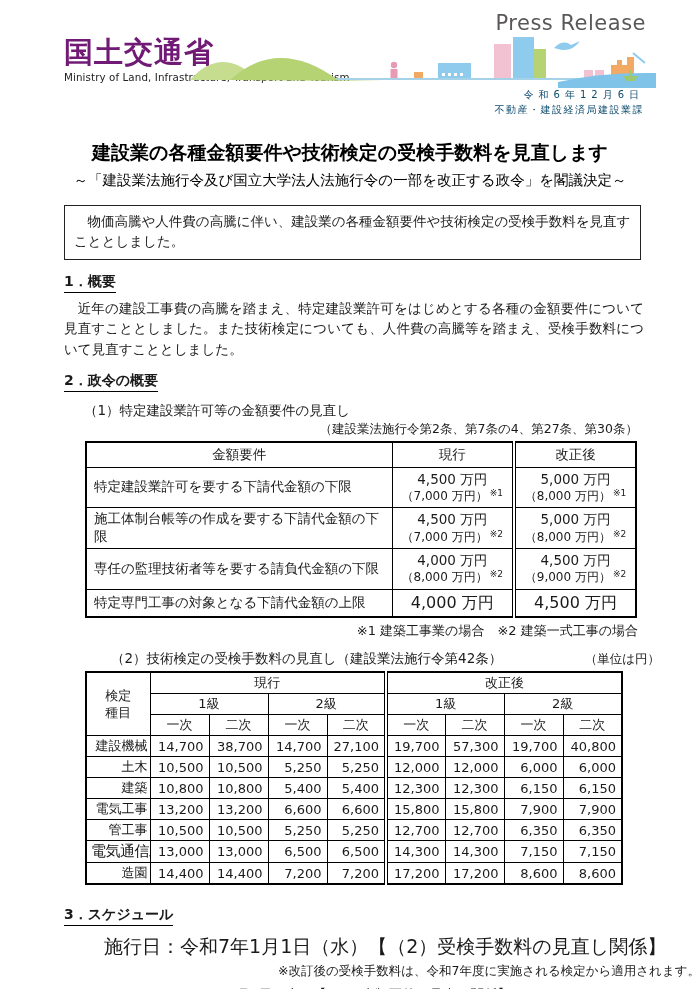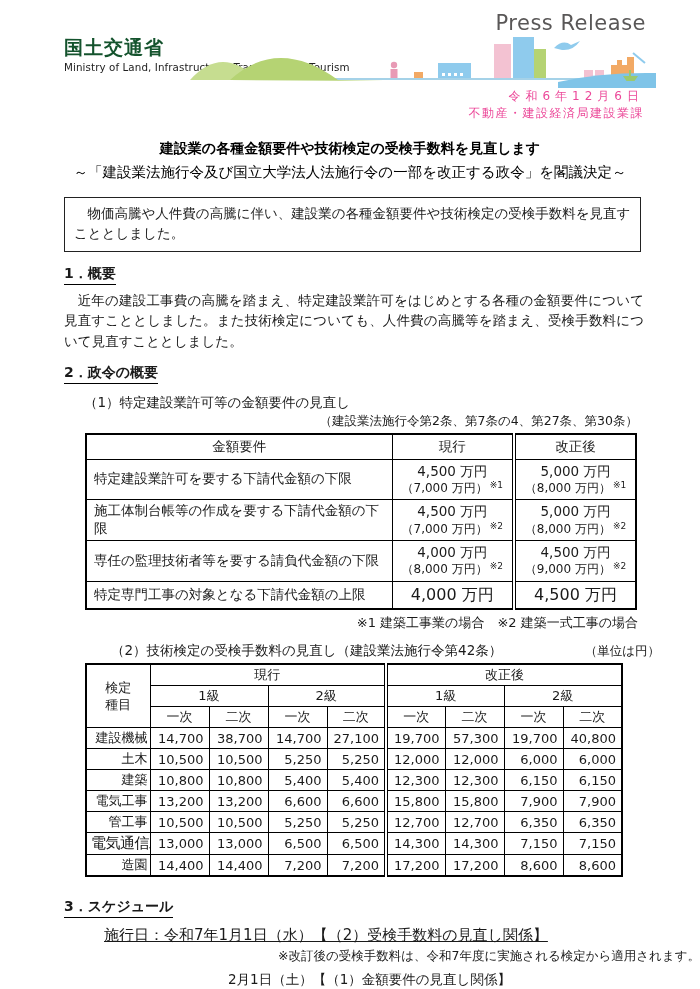--- a/index.html
+++ b/index.html
@@ -6,28 +6,28 @@
   html,body { margin:0; padding:0; background:#fff; }
   .page {
     position:relative; width:700px; height:989px; background:#ffffff;
     font-family:"DejaVu Sans","Liberation Sans",sans-serif;
     color:#1a1a1a; overflow:hidden;
   }
   
   .header { position:relative; height:132px; }
   .press-release { position:absolute; top:11px; right:54px; font-size:21px; color:#595757; letter-spacing:.5px; }
   .logo { position:absolute; left:64px; top:38px; }
-  .logo-ja { font-size:19px; font-weight:700; color:#14532d; letter-spacing:1px; line-height:1; }
+  .logo-ja { font-size:29px; font-weight:700; color:#701a75; letter-spacing:1px; line-height:1; }
   .logo-en { font-size:10.3px; color:#222; margin-top:4px; letter-spacing:.1px; }
   .skyline { position:absolute; left:186px; top:30px; }
-  .date-block { position:absolute; right:56px; top:88px; text-align:right; font-size:12px; line-height:1.45; color:#ec4899; }
+  .date-block { position:absolute; right:56px; top:88px; text-align:right; font-size:10px; line-height:1.45; color:#0c4a6e; }
   .date-line { letter-spacing:5px; }
   .dept-line { letter-spacing:1.5px; }
   
-  .doc-title { text-align:center; font-size:14px; font-weight:700; margin-top:8px; color:#000; }
+  .doc-title { text-align:center; font-size:19px; font-weight:700; margin-top:8px; color:#000; }
   .doc-subtitle { text-align:center; font-size:14.5px; margin-top:5px; color:#000; }
   
   .summary-box { margin:15px 59px 0 64px; border:1px solid #222; padding:5px 9px 7px; font-size:13.5px; line-height:1.5; }
   
   .sec-heading { width:max-content; font-size:14px; font-weight:700; border-bottom:1.6px solid #000; padding-bottom:1px; margin:13px 0 5px 64px; }
   .para { margin:3px 56px 0 64px; font-size:13.5px; line-height:1.52; text-align:justify; }
   .sub-heading { margin:10px 0 0 84px; font-size:13.5px; }
   .law-ref { text-align:right; margin:1px 62px 2px 0; font-size:12.5px; }
   
   table { border-collapse:collapse; }
@@ -46,21 +46,21 @@
   .unit-note { font-size:12.5px; }
   
   .t2 { margin:3px 0 0 85px; width:536px; border:2.4px solid #000; table-layout:fixed; }
   .t2 th, .t2 td { border:1px solid #000; font-weight:400; font-size:13px; }
   .t2 th { text-align:center; height:20px; }
   .t2 .corner { line-height:1.35; }
   .t2 td.rowlbl { text-align:right; padding:1px 2px 1px 4px; height:19px; white-space:nowrap; overflow:hidden; }
   .t2 td.num { text-align:right; padding:1px 5px 1px 0; }
   .t2 .small-lbl { font-size:15px; letter-spacing:-.5px; }
   
-  .sched-line1 { margin:8px 0 0 104px; font-size:15px;text-decoration:underline; }
+  .sched-line1 { margin:8px 0 0 104px; font-size:19px; }
   .sched-line2 { margin:3px 0 0 140px; font-size:12.5px;text-align:right; }
   .sched-line3 { margin:6px 0 0 228px; font-size:13.5px; }
 </style>
 </head>
 <body>
 
 <div class="page">
 
   <div class="header">
     <div class="press-release">Press Release</div>

